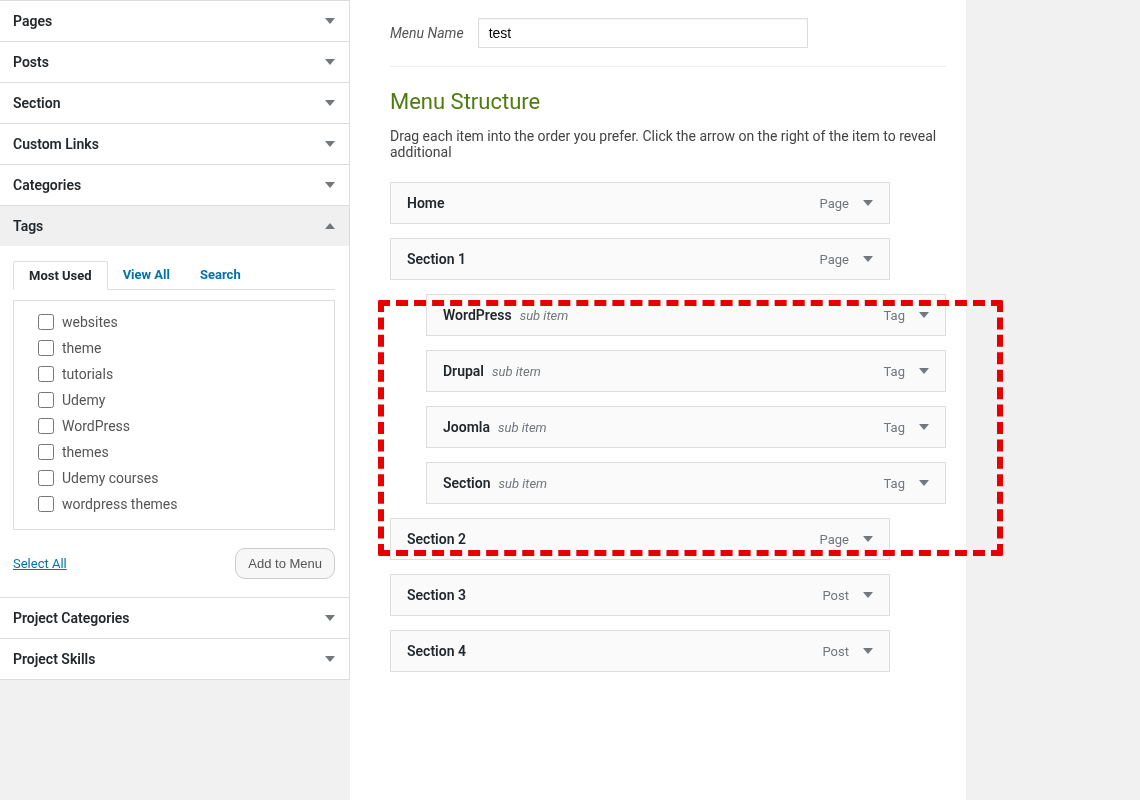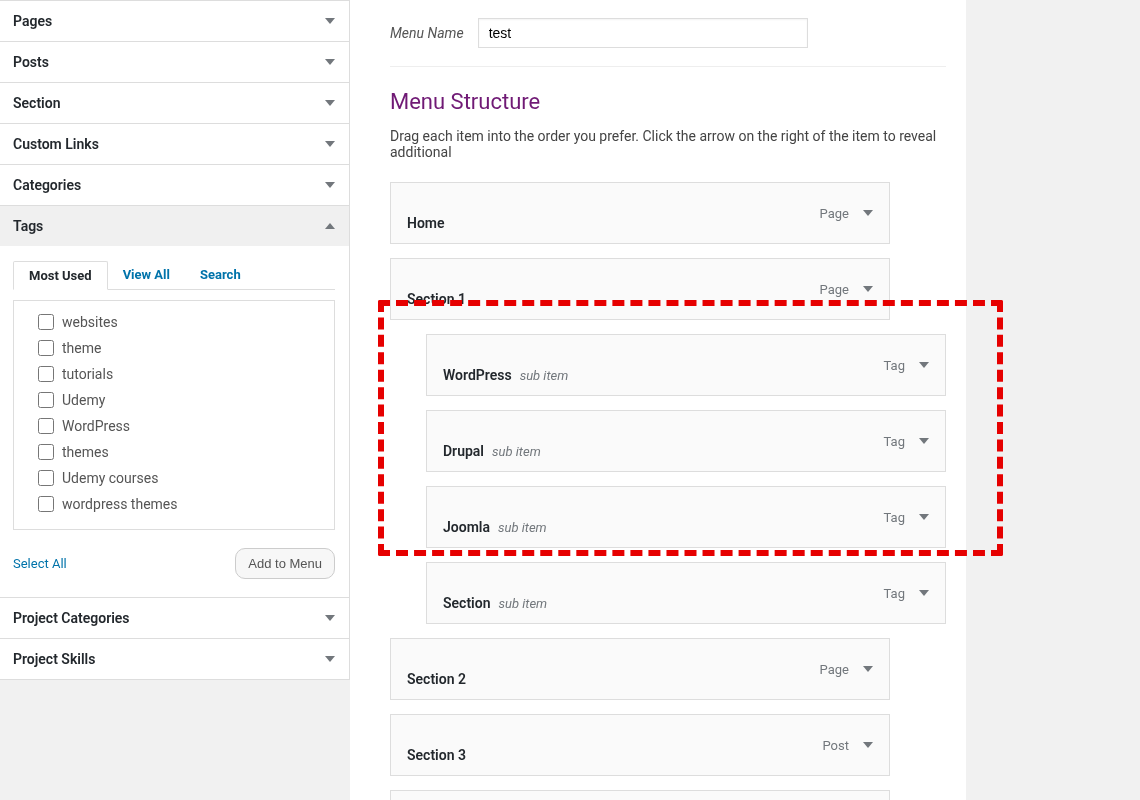--- a/index.html
+++ b/index.html
@@ -112,20 +112,21 @@
   }
 
   .tag-controls {
     display: flex;
     justify-content: space-between;
     align-items: center;
     margin-top: 18px;
   }
   .select-all {
     color: #0073aa;
+    text-decoration: underline;
     font-size: 13px;
     cursor: pointer;
   }
   .add-to-menu-btn {
     border: 1px solid #ccc;
     background: #f7f7f7;
     color: #555;
     padding: 7px 12px;
     font-size: 13px;
     border-radius: 10px;
@@ -149,21 +150,21 @@
     border: 1px solid #ddd;
     padding: 6px 10px;
     font-size: 14px;
     width: 330px;
     box-shadow: inset 0 1px 2px rgba(0,0,0,0.05);
   }
   .structure-heading {
     font-size: 22px;
     font-weight: 400;
     margin-top: 22px;
-    color: #701a75;
+    color: #4d7c0f;
   }
   .structure-desc {
     font-size: 14px;
     color: #444;
     margin-top: 14px;
     margin-bottom: 22px;
   }
 
   .menu-items { }
   .menu-item {
@@ -183,21 +184,20 @@
   }
   .menu-item-left {
     display: flex;
     align-items: baseline;
     gap: 8px;
   }
   .menu-item-title {
     font-size: 14px;
     font-weight: 600;
     color: #23282d;
-    margin-top: 20px;
   }
   .menu-item-subtitle {
     font-size: 13px;
     font-style: italic;
     color: #72777c;
   }
   .menu-item-right {
     display: flex;
     align-items: center;
     gap: 14px;

